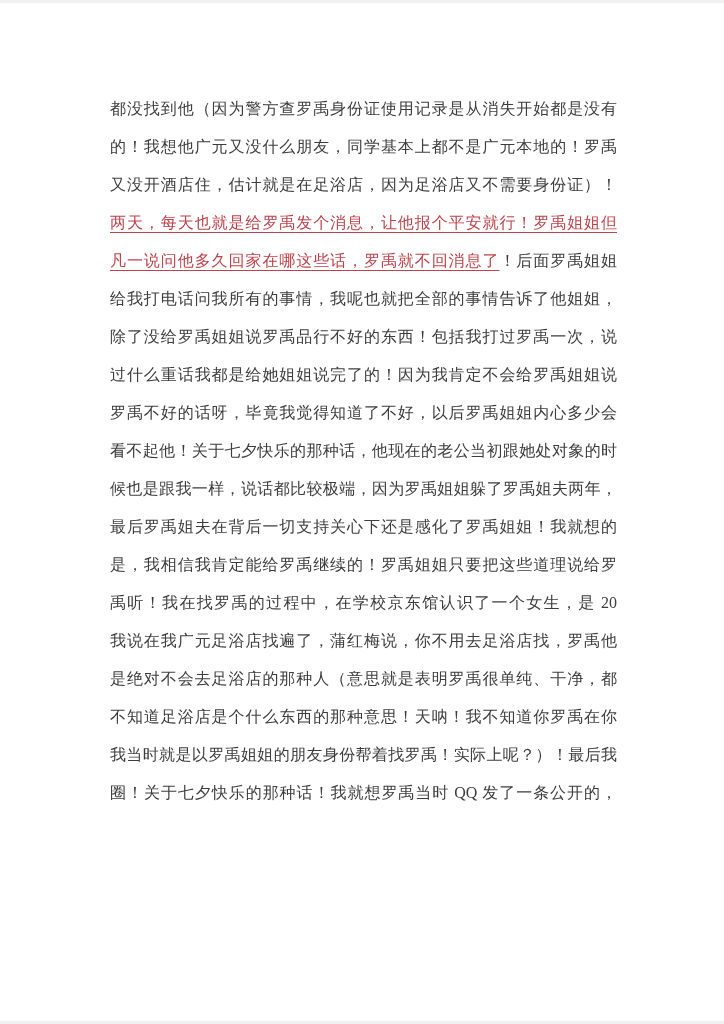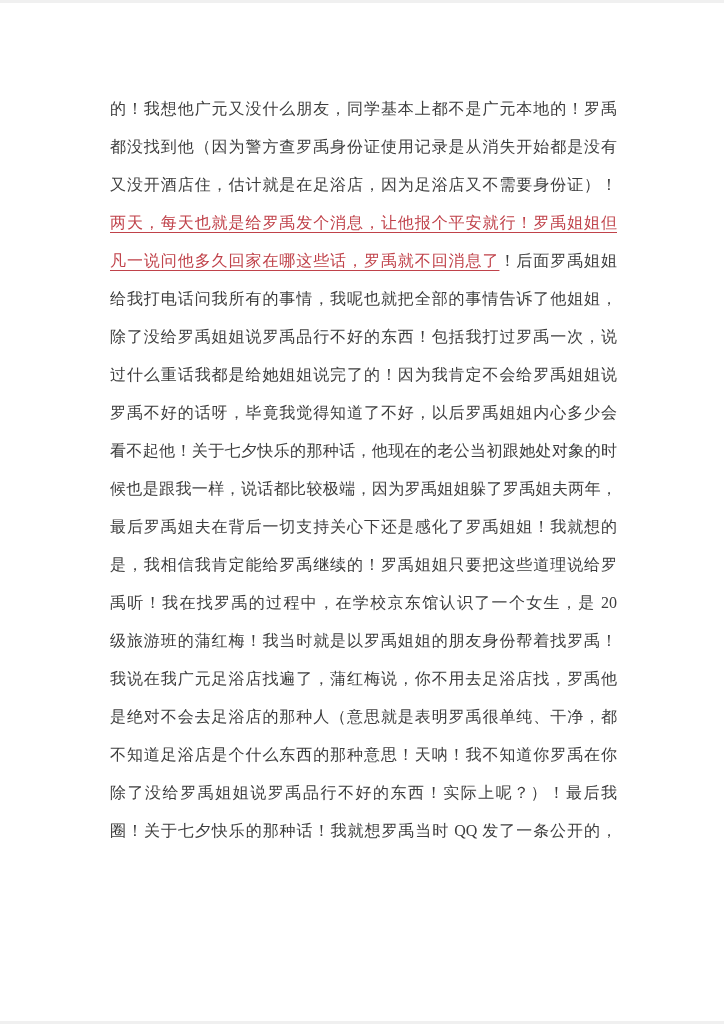--- a/index.html
+++ b/index.html
@@ -50,35 +50,34 @@
     text-underline-offset: 4px;
     text-decoration-color: var(--highlight-color, #c0424a);
   }
 </style>
 </head>
 <body>
 
 <div class="page">
   <div class="page-edge top"></div>
   <div class="text-block">
+      <div class="line"><span class="seg">都没找到他（因为警方查罗禹身份证使用记录是从消失开始都是没有</span></div>
       <div class="line"><span class="seg">的！我想他广元又没什么朋友，同学基本上都不是广元本地的！罗禹</span></div>
-      <div class="line"><span class="seg">都没找到他（因为警方查罗禹身份证使用记录是从消失开始都是没有</span></div>
       <div class="line"><span class="seg">又没开酒店住，估计就是在足浴店，因为足浴店又不需要身份证）！</span></div>
       <div class="line"><span class="seg red">两天，每天也就是给罗禹发个消息，让他报个平安就行！罗禹姐姐但</span></div>
       <div class="line"><span class="seg red">凡一说问他多久回家在哪这些话，罗禹就不回消息了</span><span class="seg">！后面罗禹姐姐</span></div>
       <div class="line"><span class="seg">给我打电话问我所有的事情，我呢也就把全部的事情告诉了他姐姐，</span></div>
       <div class="line"><span class="seg">除了没给罗禹姐姐说罗禹品行不好的东西！包括我打过罗禹一次，说</span></div>
       <div class="line"><span class="seg">过什么重话我都是给她姐姐说完了的！因为我肯定不会给罗禹姐姐说</span></div>
       <div class="line"><span class="seg">罗禹不好的话呀，毕竟我觉得知道了不好，以后罗禹姐姐内心多少会</span></div>
       <div class="line"><span class="seg">看不起他！关于七夕快乐的那种话，他现在的老公当初跟她处对象的时</span></div>
       <div class="line"><span class="seg">候也是跟我一样，说话都比较极端，因为罗禹姐姐躲了罗禹姐夫两年，</span></div>
       <div class="line"><span class="seg">最后罗禹姐夫在背后一切支持关心下还是感化了罗禹姐姐！我就想的</span></div>
       <div class="line"><span class="seg">是，我相信我肯定能给罗禹继续的！罗禹姐姐只要把这些道理说给罗</span></div>
       <div class="line"><span class="seg">禹听！我在找罗禹的过程中，在学校京东馆认识了一个女生，是 20</span></div>
-      <div class="line"><span class="seg">级旅游班的蒲红梅！我当时就是以罗禹姐姐的朋友身份帮着找罗禹！</span></div>
       <div class="line"><span class="seg">我说在我广元足浴店找遍了，蒲红梅说，你不用去足浴店找，罗禹他</span></div>
       <div class="line"><span class="seg">是绝对不会去足浴店的那种人（意思就是表明罗禹很单纯、干净，都</span></div>
       <div class="line"><span class="seg">不知道足浴店是个什么东西的那种意思！天呐！我不知道你罗禹在你</span></div>
-      <div class="line"><span class="seg">除了没给罗禹姐姐说罗禹品行不好的东西！实际上呢？）！最后我</span></div>
+      <div class="line"><span class="seg">我当时就是以罗禹姐姐的朋友身份帮着找罗禹！实际上呢？）！最后我</span></div>
       <div class="line"><span class="seg">圈！关于七夕快乐的那种话！我就想罗禹当时 QQ 发了一条公开的，</span></div>
     </div>
   <div class="page-edge bottom"></div>
 </div>
 
 </body></html>

